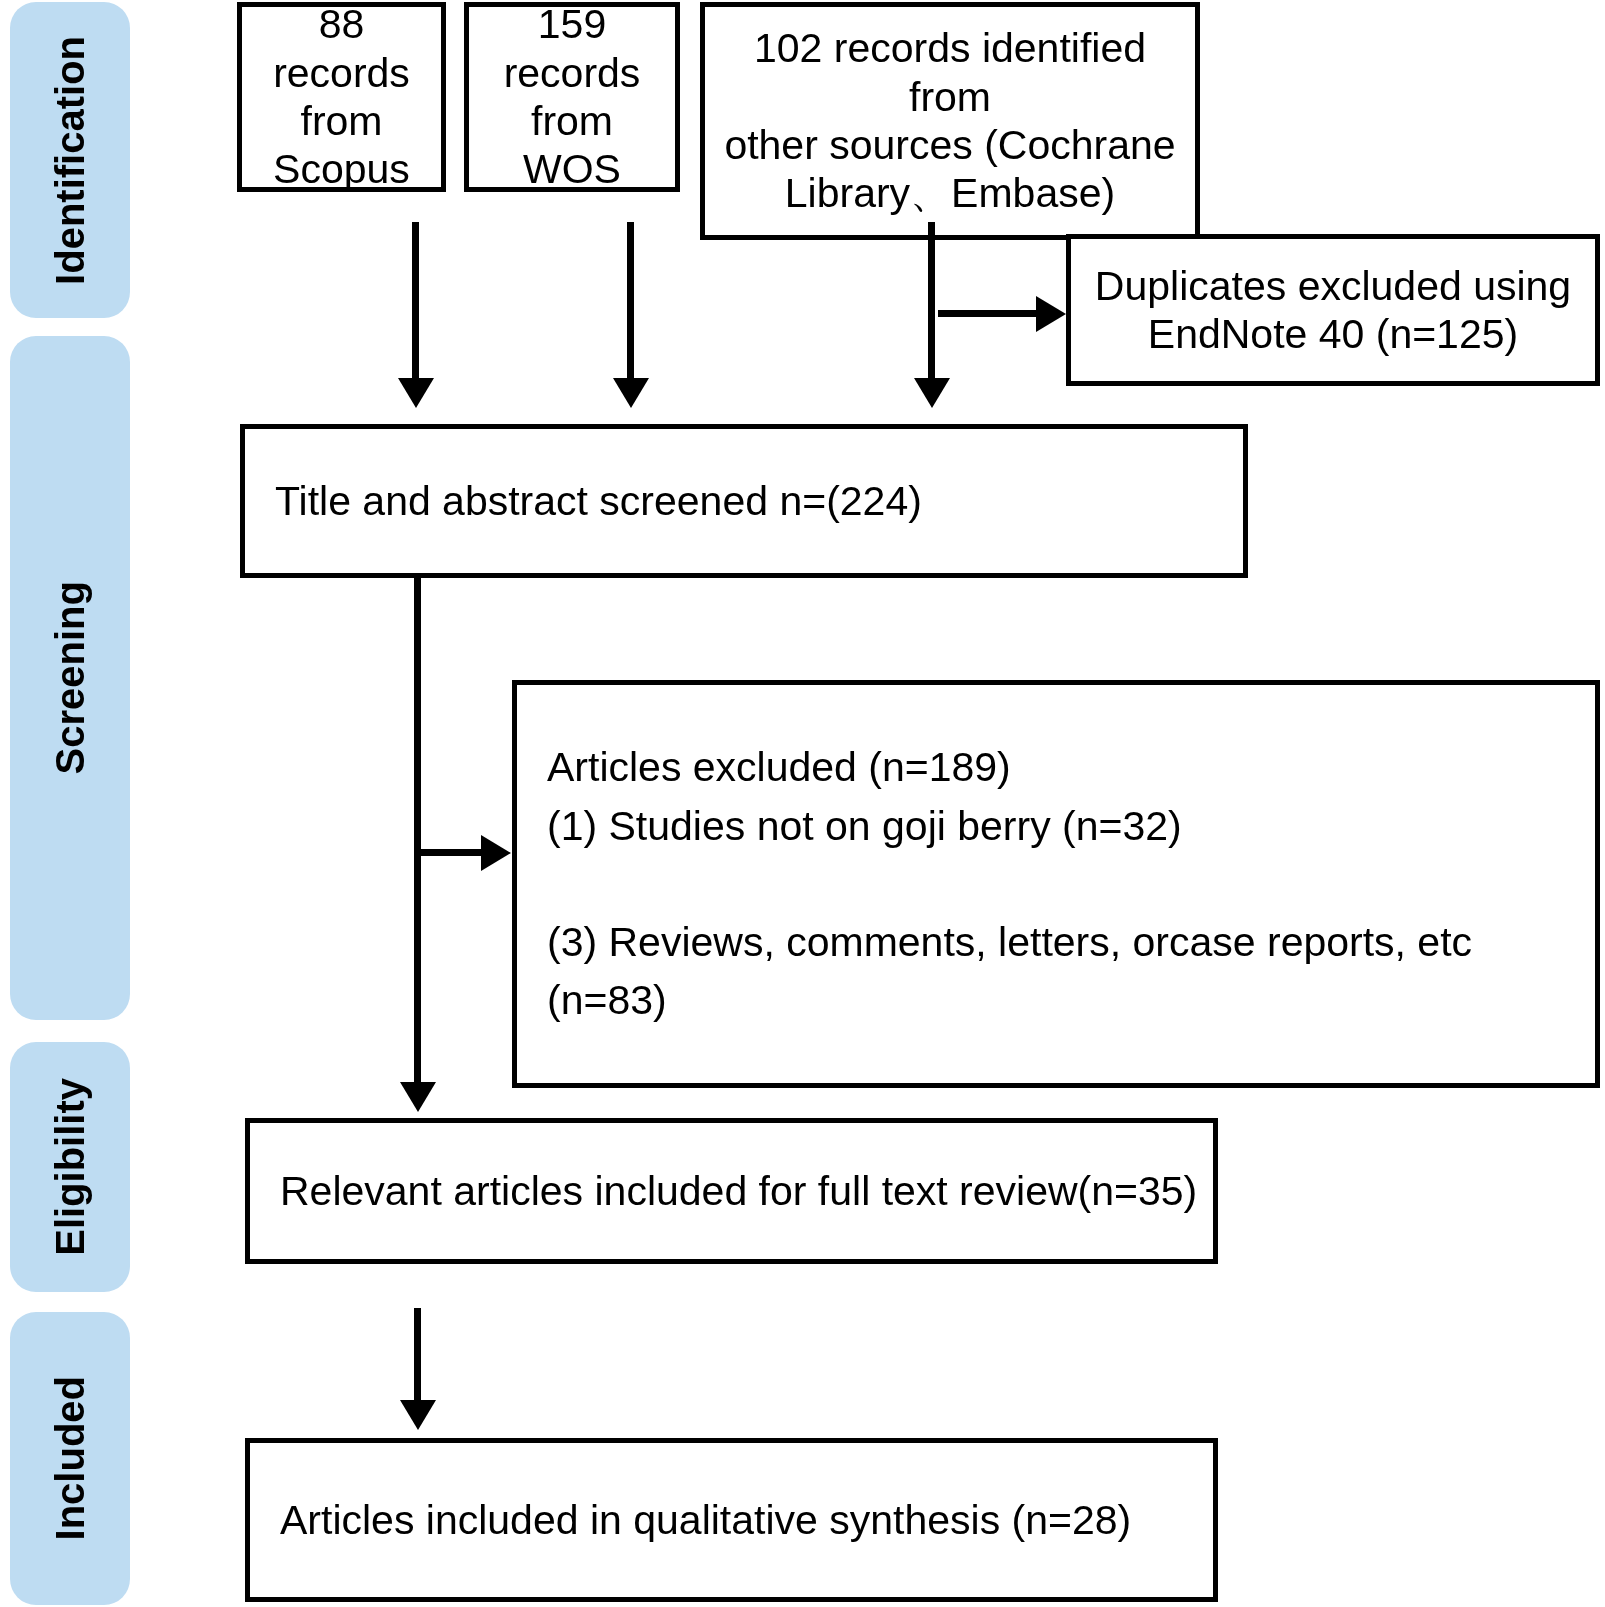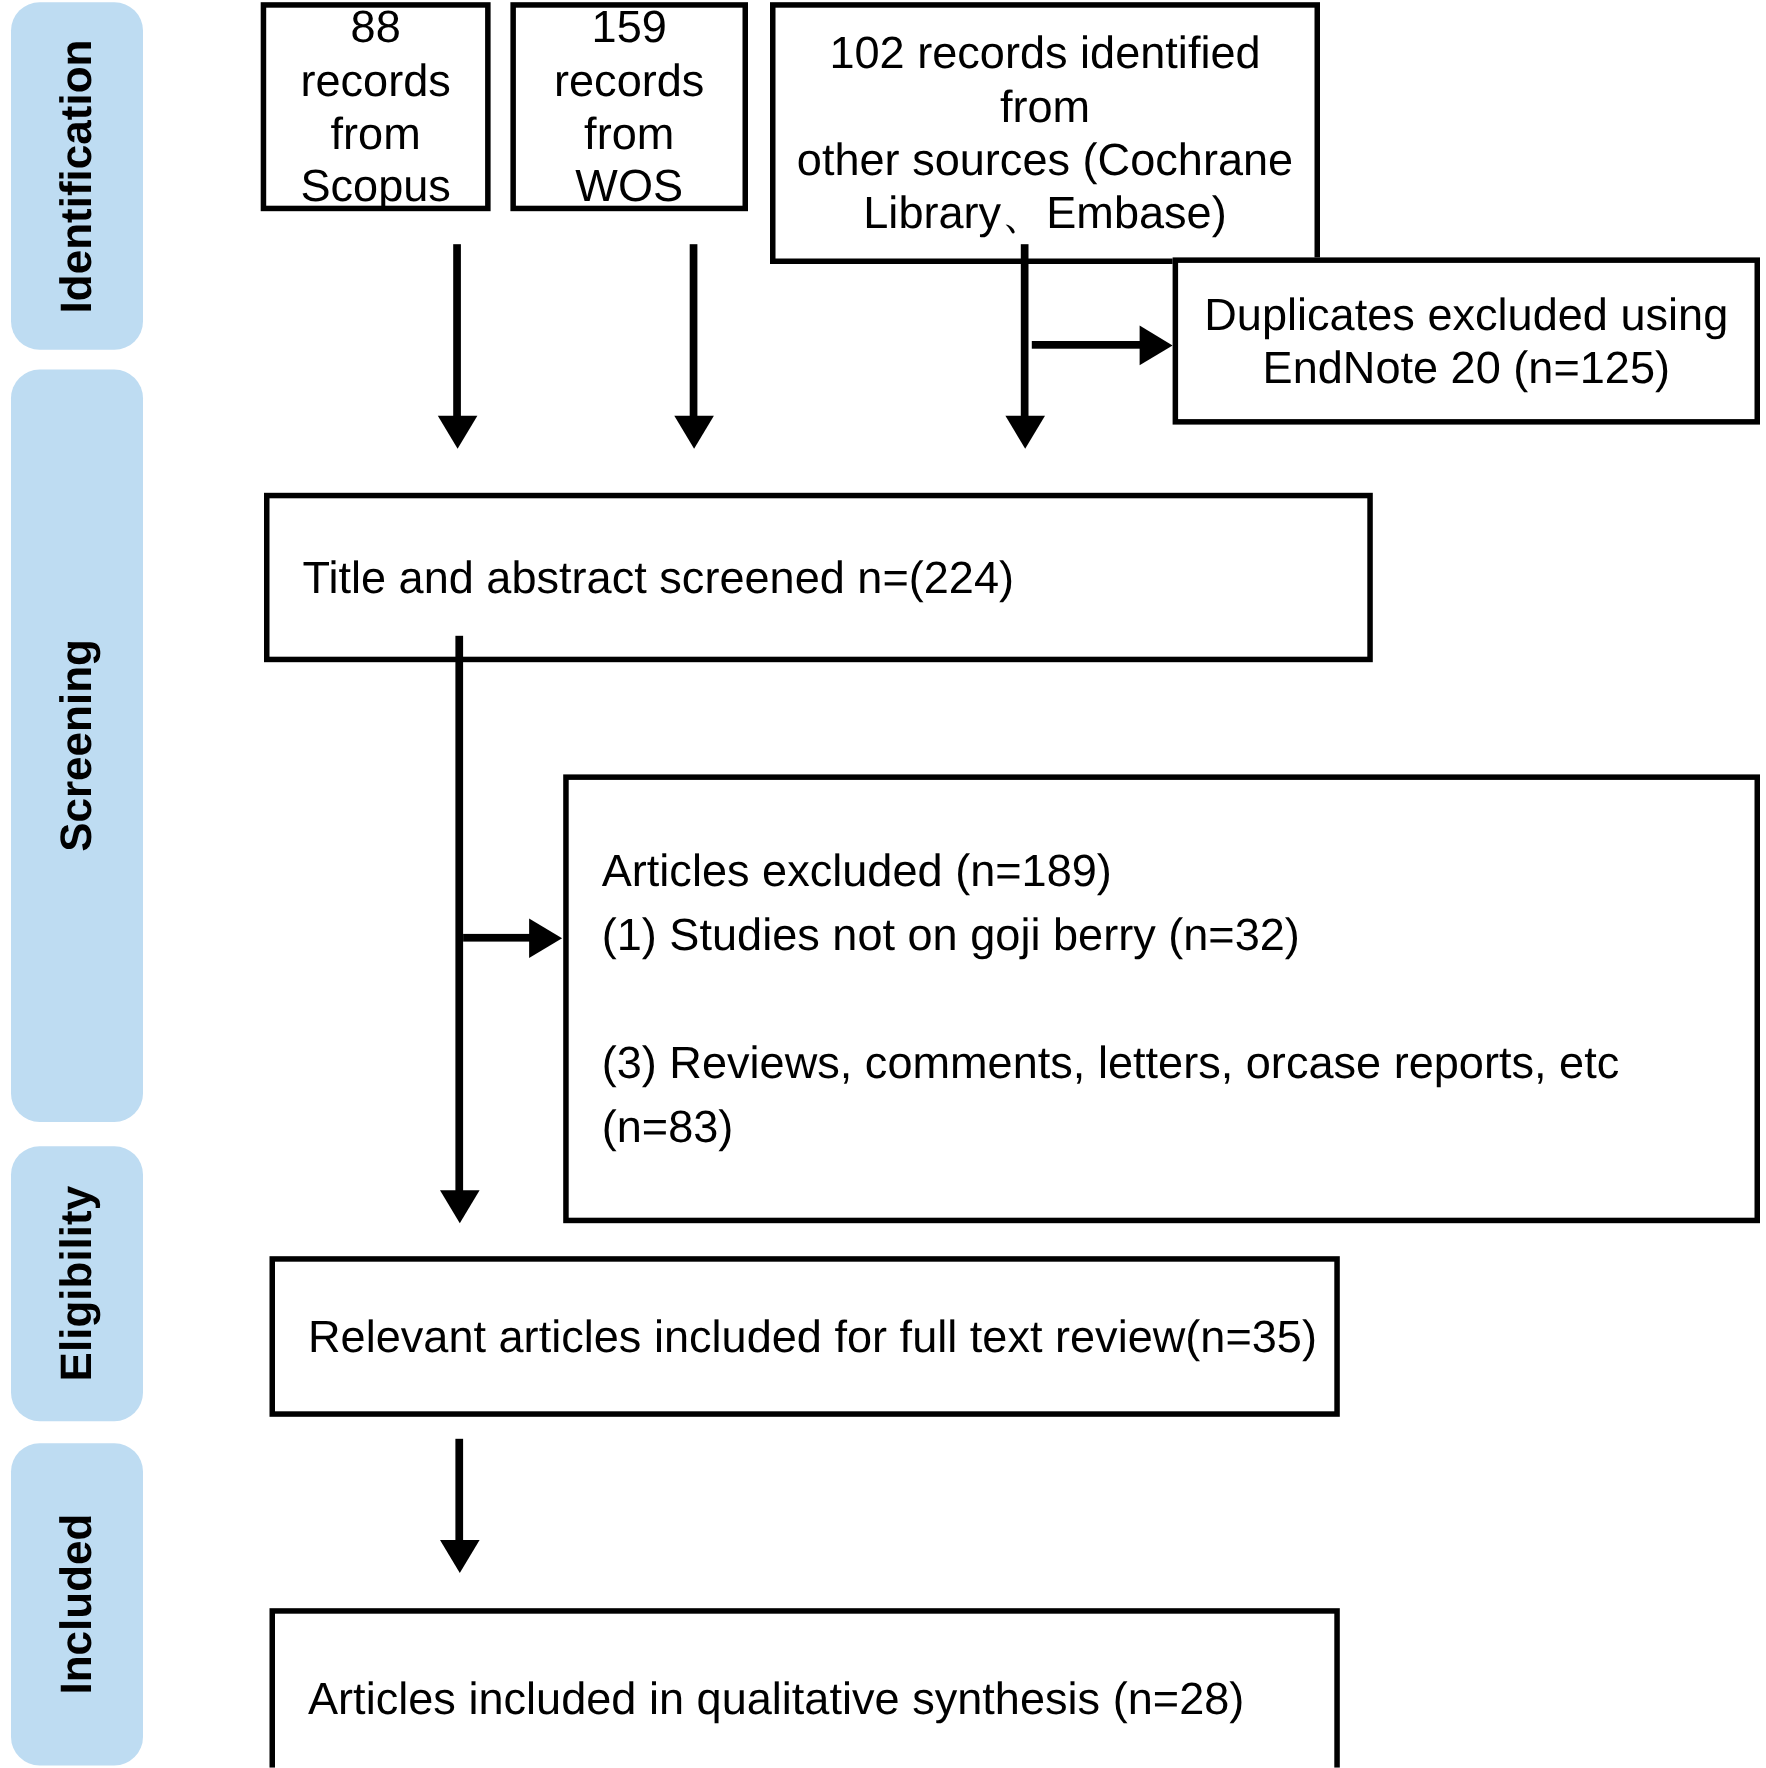--- a/index.html
+++ b/index.html
@@ -48,21 +48,20 @@
     display: flex;
     align-items: center;
   }
   .box-center {
     justify-content: center;
     text-align: center;
   }
   .box-left {
     justify-content: flex-start;
     text-align: left;
-    margin-top: 24px;
   }
   .box-text {
     font-size: 41px;
     line-height: 1.18;
     color: #000000;
     padding: 0 8px;
     white-space: pre-line;
   }
   .box-text.indent {
     padding-left: 30px;
@@ -147,21 +146,21 @@
   <div class="arrow-v-head" style="left:613px; top:378px;"></div>
 
   <div class="arrow-v" style="left:928px; top:222px; height:158px;"></div>
   <div class="arrow-v-head" style="left:914px; top:378px;"></div>
 
   <div class="arrow-h" style="left:938px; top:310px; width:100px;"></div>
   <div class="arrow-h-head" style="left:1036px; top:296px;"></div>
 
   <div class="flow-box box-center" style="left:1066px; top:234px; width:534px; height:152px;">
     <span class="box-text">Duplicates excluded using
-EndNote 20 (n=125)</span>
+EndNote 40 (n=125)</span>
   </div>
 
   <div class="flow-box box-left" style="left:240px; top:424px; width:1008px; height:154px;">
     <span class="box-text indent">Title and abstract screened n=(224)</span>
   </div>
 
   <div class="line-v" style="left:414px; top:578px; height:506px;"></div>
   <div class="arrow-v-head" style="left:400px; top:1082px;"></div>
 
   <div class="arrow-h" style="left:421px; top:849px; width:62px;"></div>

